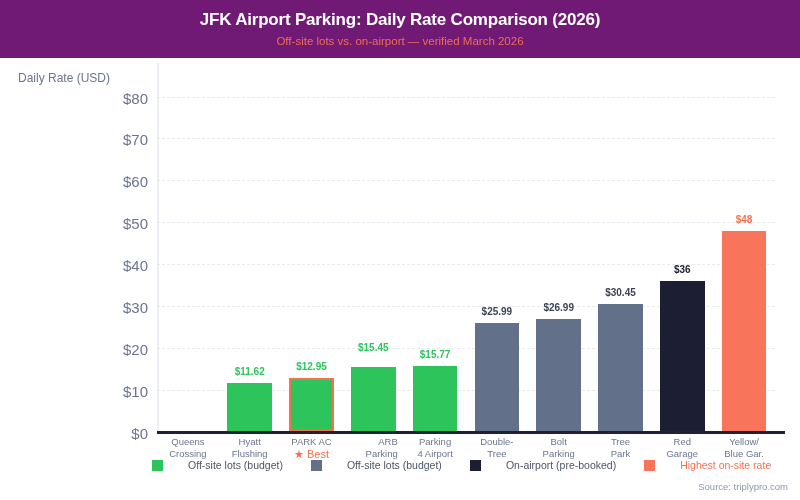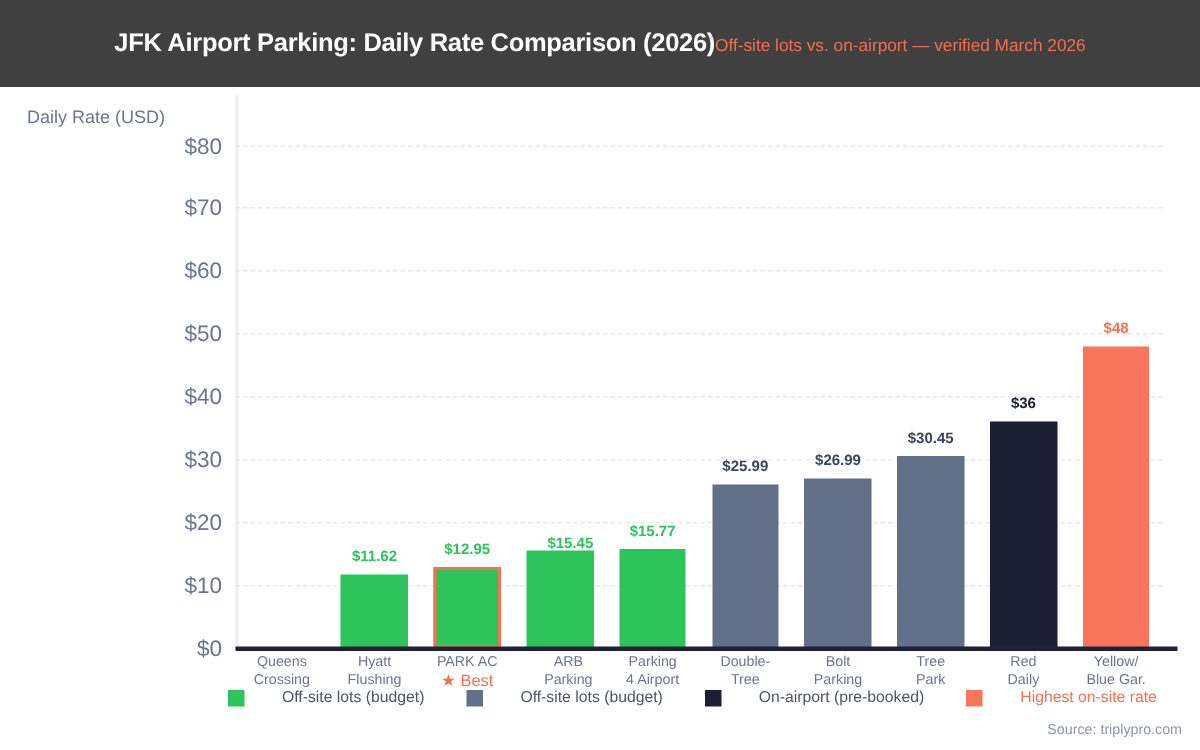--- a/index.html
+++ b/index.html
@@ -7,22 +7,22 @@
     width: 800px; height: 500px;
     font-family: "Liberation Sans", sans-serif;
     background: #ffffff;
     overflow: hidden;
   }
   #app { position: relative; width: 800px; height: 500px; background: #ffffff; }
 
   
   .header {
     position: absolute; left: 0; top: 0; width: 800px; height: 58px;
-    background: #404040;
-    display: flex; flex-direction: row;
+    background: #701a75;
+    display: flex; flex-direction: column;
     align-items: center; justify-content: center;
   }
   .chart-title {
     color: #ffffff; font-size: 17px; font-weight: bold;
     letter-spacing: -0.2px; line-height: 20px;
   }
   .chart-subtitle {
     color: #f26d4f; font-size: 11.5px; font-weight: normal;
     margin-top: 4px; line-height: 14px;
   }
@@ -153,21 +153,21 @@
         <div class="bar-slot" style="left: 70.452px; width: 44.496px;">
           <div class="bar" title="Hyatt Flushing $11.62" style="height: 48.7248px; background: rgb(46, 196, 92);"></div>
           <div class="bar-value" style="color: rgb(46, 196, 92); bottom: 54.7248px;">$11.62</div>
         </div>
         <div class="bar-slot" style="left: 132.252px; width: 44.496px;">
           <div class="bar highlight" title="PARK AC $12.95" style="height: 54.3017px; background: rgb(46, 196, 92);"></div>
           <div class="bar-value" style="color: rgb(46, 196, 92); bottom: 60.3017px;">$12.95</div>
         </div>
         <div class="bar-slot" style="left: 194.052px; width: 44.496px;">
           <div class="bar" title="ARB Parking $15.45" style="height: 64.7847px; background: rgb(46, 196, 92);"></div>
-          <div class="bar-value" style="color: rgb(46, 196, 92); bottom: 64px; text-align: right;">$15.45</div>
+          <div class="bar-value" style="color: rgb(46, 196, 92); bottom: 79px;">$15.45</div>
         </div>
         <div class="bar-slot" style="left: 255.852px; width: 44.496px;">
           <div class="bar" title="Parking 4 Airport $15.77" style="height: 66.1265px; background: rgb(46, 196, 92);"></div>
           <div class="bar-value" style="color: rgb(46, 196, 92); bottom: 72.1265px;">$15.77</div>
         </div>
         <div class="bar-slot" style="left: 317.652px; width: 44.496px;">
           <div class="bar" title="Double- Tree $25.99" style="height: 108.981px; background: rgb(98, 112, 137);"></div>
           <div class="bar-value" style="color: rgb(60, 69, 87); bottom: 114.981px;">$25.99</div>
         </div>
         <div class="bar-slot" style="left: 379.452px; width: 44.496px;">
@@ -188,26 +188,26 @@
         </div>
       </div>
   </div>
 
   <div class="axis-line-x"></div>
 
   <div class="xcats" id="xcats-layer">
       <div class="xcat" style="left: 0px; width: 61.8px;"><span class="l1">Queens</span><span class="l2">Crossing</span></div>
       <div class="xcat" style="left: 61.8px; width: 61.8px;"><span class="l1">Hyatt</span><span class="l2">Flushing</span></div>
       <div class="xcat" style="left: 123.6px; width: 61.8px;"><span class="l1">PARK AC</span><span class="best">★ Best</span></div>
-      <div class="xcat" style="left: 191px; width: 61.8px;"><span class="l1">ARB</span><span class="l2">Parking</span></div>
+      <div class="xcat" style="left: 179px; width: 61.8px; text-align: right;"><span class="l1">ARB</span><span class="l2">Parking</span></div>
       <div class="xcat" style="left: 247.2px; width: 61.8px;"><span class="l1">Parking</span><span class="l2">4 Airport</span></div>
       <div class="xcat" style="left: 309px; width: 61.8px;"><span class="l1">Double-</span><span class="l2">Tree</span></div>
       <div class="xcat" style="left: 370.8px; width: 61.8px;"><span class="l1">Bolt</span><span class="l2">Parking</span></div>
       <div class="xcat" style="left: 432.6px; width: 61.8px;"><span class="l1">Tree</span><span class="l2">Park</span></div>
-      <div class="xcat" style="left: 494.4px; width: 61.8px;"><span class="l1">Red</span><span class="l2">Daily</span></div>
+      <div class="xcat" style="left: 494.4px; width: 61.8px;"><span class="l1">Red</span><span class="l2">Garage</span></div>
       <div class="xcat" style="left: 556.2px; width: 61.8px;"><span class="l1">Yellow/</span><span class="l2">Blue Gar.</span></div>
     </div>
 
   <div class="legend" id="legend-layer">
       <div class="legend-item">
         <span class="legend-swatch" style="background: rgb(46, 196, 92);"></span>
         <span class="legend-label">Off-site lots (budget)</span>
       </div>
       <div class="legend-item">
         <span class="legend-swatch" style="background: rgb(98, 112, 137);"></span>

